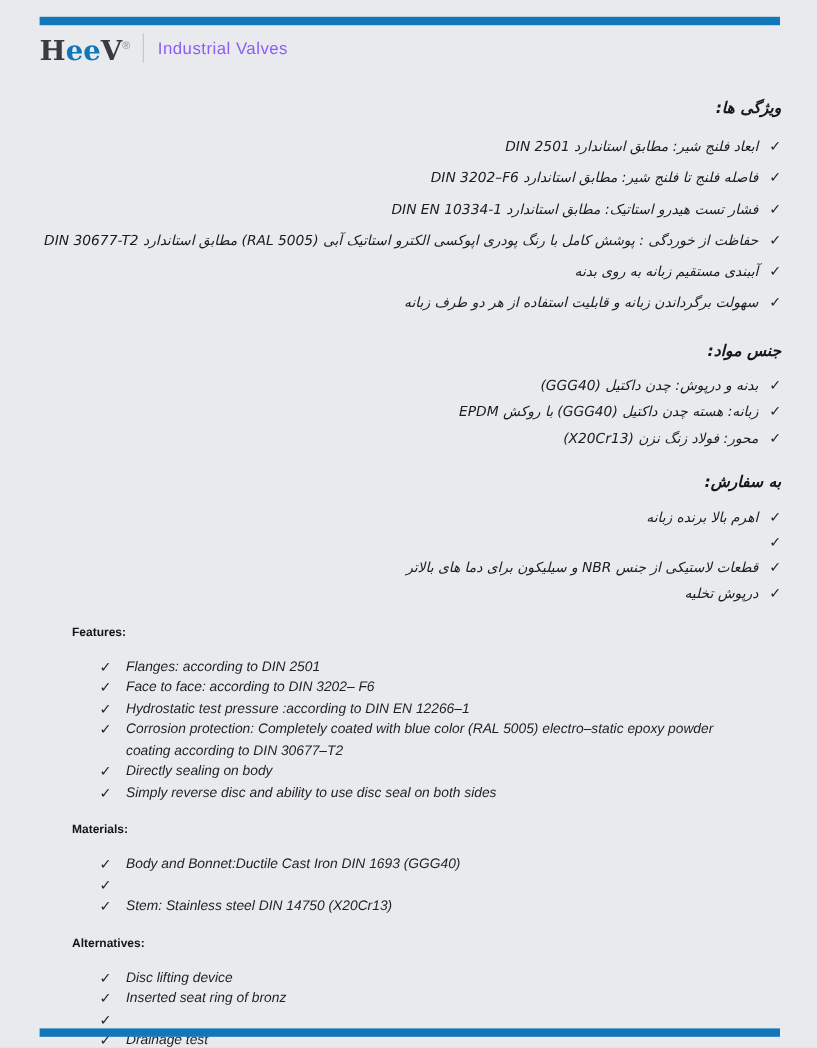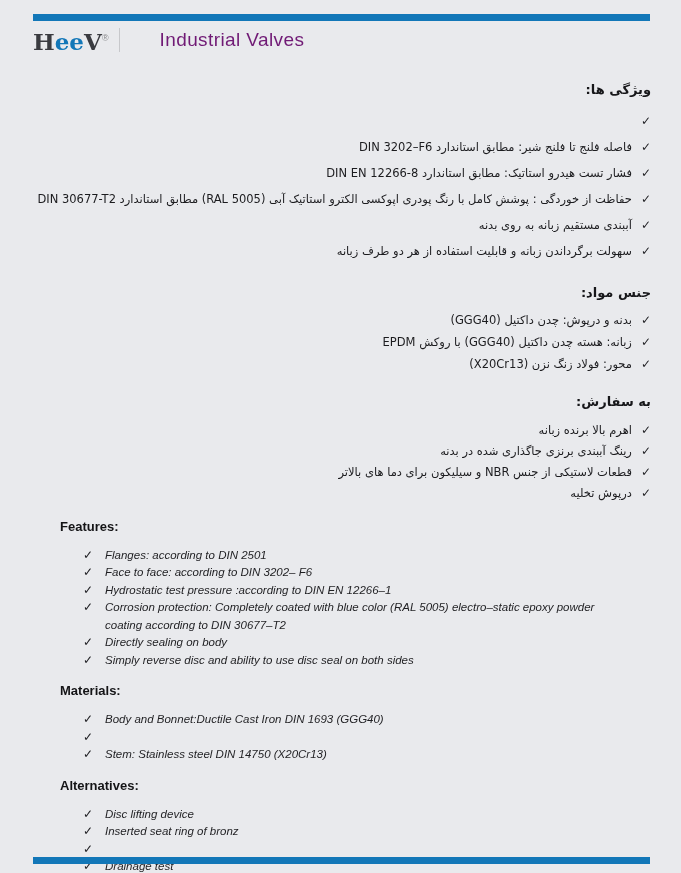--- a/index.html
+++ b/index.html
@@ -11,40 +11,40 @@
     margin:0 auto;
   }
   
   .top-bar{margin:14px 31px 0 33px;height:7px;background:var(--accent,#1277b8);}
   .brand-row{margin:4px 0 0 33px;display:flex;align-items:center;}
   .logo{font-family:"DejaVu Serif",serif;font-weight:bold;font-size:23px;line-height:26px;letter-spacing:0;}
   .logo .p1,.logo .p3{color:#3a3b40;}
   .logo .p2{color:var(--accent,#1277b8);}
   .logo .reg{font-size:9px;color:#8a8b8e;vertical-align:super;font-family:"Liberation Sans",sans-serif;font-weight:normal;}
   .brand-divider{width:1px;height:24px;background:#c7c8cb;margin:0 12px 0 10px;}
-  .brand-title{font-size:19px;color:#701a75;letter-spacing:0.4px;margin-left:28px;}
-
-  
-  .fa-wrap{direction:rtl;text-align:right;padding:0 30px 0 8px;font-family:"DejaVu Sans",sans-serif;}
+  .brand-title{font-size:14px;color:#8b5cf6;letter-spacing:0.4px;}
+
+  
+  .fa-wrap{direction:rtl;text-align:right;padding:0 30px 0 8px;font-family:"DejaVu Sans",sans-serif;font-style:italic;}
   .fa-head{font-weight:bold;font-size:13px;line-height:17px;color:#17171a;}
   .fa-head.h1{margin-top:26px;}
   .fa-head.h2{margin-top:20px;}
   .fa-head.h3{margin-top:18px;}
   .fa-list{margin-top:10px;}
   .fa-list.l2{margin-top:8px;}
   .fa-item{display:flex;direction:rtl;justify-content:flex-start;align-items:baseline;white-space:nowrap;}
   .fa-list.l1 .fa-item{line-height:26px;}
   .fa-list.l2 .fa-item{line-height:22px;}
   .fa-list.l3 .fa-item{line-height:21px;}
   .fa-item .check{font-size:12px;color:#232327;margin-left:9px;flex:0 0 auto;}
   .fa-item .txt{font-size:11.5px;color:#1c1c1f;}
 
   
   .en-wrap{margin:14px 0 0 60px;}
-  .en-head{font-weight:bold;font-size:13px;line-height:17px;color:#141416;}
+  .en-head{font-weight:bold;font-size:10px;line-height:17px;color:#141416;}
   .en-head + .en-list{margin-top:12px;}
   .en-list{margin-bottom:13px;}
   .en-item{display:flex;align-items:flex-start;margin-left:23px;line-height:17.5px;}
   .en-item .check{font-size:12px;color:#232327;width:12px;flex:0 0 auto;margin-right:10px;}
   .en-item .txt{font-size:11.5px;color:#1f1f22;max-width:520px;font-style:italic;}
 
   
   .bottom-bar{position:absolute;left:33px;right:31px;bottom:9px;height:7px;background:var(--accent,#1277b8);}
 </style>
 </head>
@@ -60,30 +60,31 @@
     <span class="brand-title">Industrial Valves</span>
   </div>
 
   <div class="fa-wrap">
 
     <div class="fa-head h1">ویژگی ها:</div>
     <div class="fa-list l1">
 
         <div class="fa-item">
           <span class="check">✓</span>
+          <span class="txt">ابعاد فلنج شیر: مطابق استاندارد DIN 2501</span>
         </div>
 
         <div class="fa-item">
           <span class="check">✓</span>
           <span class="txt">فاصله فلنج تا فلنج شیر: مطابق استاندارد DIN  3202–F6</span>
         </div>
 
         <div class="fa-item">
           <span class="check">✓</span>
-          <span class="txt">فشار تست هیدرو استاتیک: مطابق استاندارد DIN EN 12266-8</span>
+          <span class="txt">فشار تست هیدرو استاتیک: مطابق استاندارد DIN EN 10334-1</span>
         </div>
 
         <div class="fa-item">
           <span class="check">✓</span>
           <span class="txt">حفاظت از خوردگی : پوشش کامل با رنگ پودری اپوکسی الکترو استاتیک آبی (RAL 5005) مطابق استاندارد DIN 30677-T2</span>
         </div>
 
         <div class="fa-item">
           <span class="check">✓</span>
           <span class="txt">آببندی مستقیم زبانه به روی بدنه</span>
@@ -117,21 +118,20 @@
     <div class="fa-head h3">به سفارش:</div>
     <div class="fa-list l3">
 
         <div class="fa-item">
           <span class="check">✓</span>
           <span class="txt">اهرم بالا برنده زبانه</span>
         </div>
 
         <div class="fa-item">
           <span class="check">✓</span>
-          <span class="txt">رینگ آببندی برنزی جاگذاری شده در بدنه</span>
         </div>
 
         <div class="fa-item">
           <span class="check">✓</span>
           <span class="txt">قطعات لاستیکی از جنس NBR و سیلیکون برای دما های بالاتر</span>
         </div>
 
         <div class="fa-item">
           <span class="check">✓</span>
           <span class="txt">درپوش تخلیه</span>

